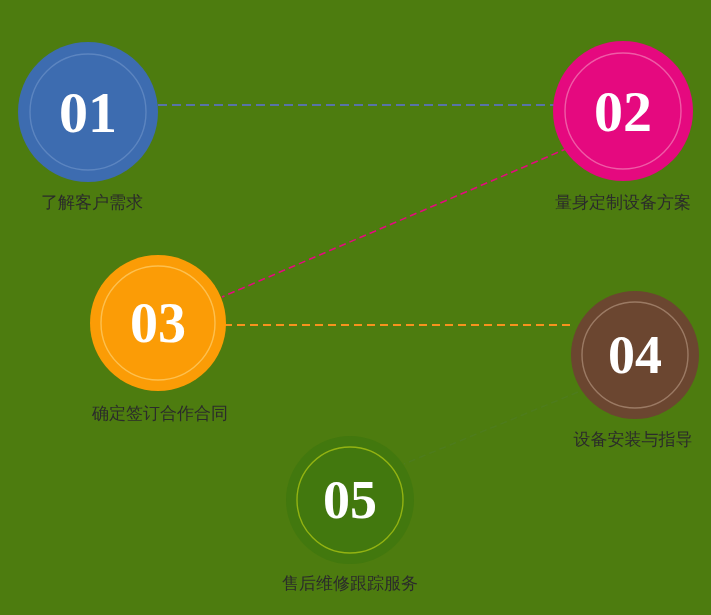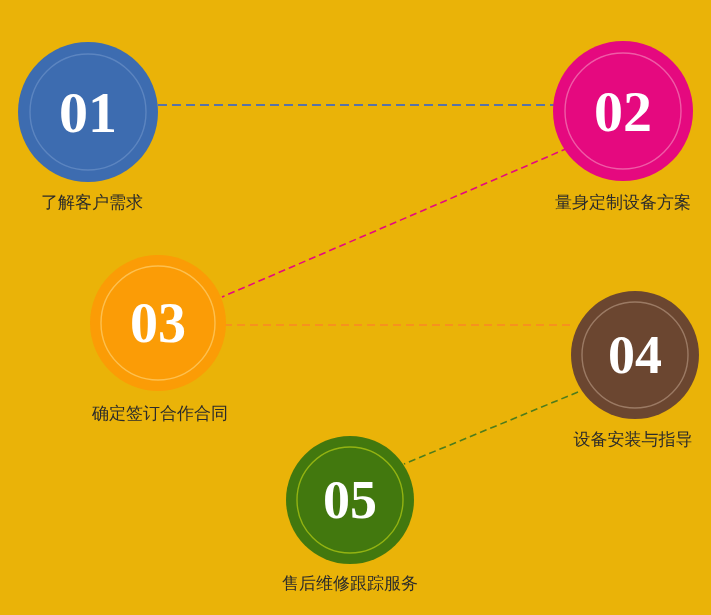--- a/index.html
+++ b/index.html
@@ -8,21 +8,21 @@
     padding: 0;
     background: #ffffff;
   }
   body {
     font-family: "Liberation Sans", sans-serif;
   }
   #diagram-root {
     position: relative;
     width: 711px;
     height: 615px;
-    background: #eab308;
+    background: #4d7c0f;
     overflow: hidden;
   }
   #flow-svg {
     position: absolute;
     left: 0;
     top: 0;
     width: 711px;
     height: 615px;
     display: block;
   }

